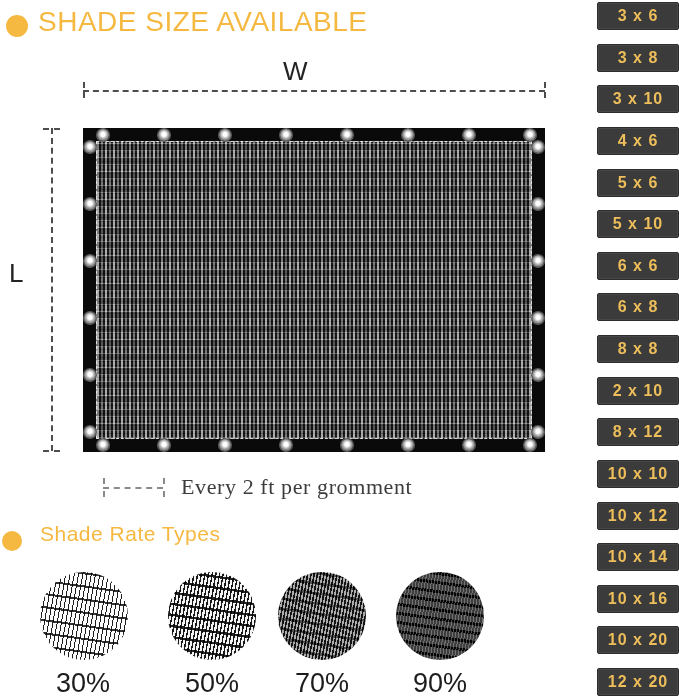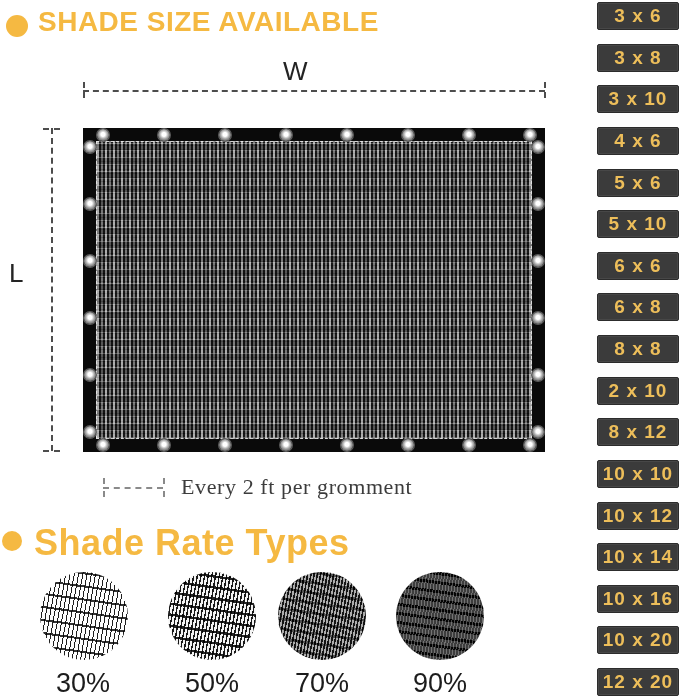--- a/index.html
+++ b/index.html
@@ -11,25 +11,25 @@
   }
   .abs{position:absolute;font-family:Liberation Serif, serif;}
 
   
   .bullet{
     position:absolute;border-radius:50%;
     background:var(--accent,#F5B942);
   }
   .h-title{
     position:absolute;
-    font-weight:700;color:var(--accent,#F5B942);
+    font-weight:400;color:var(--accent,#F5B942);
     letter-spacing:.5px;white-space:nowrap;
   }
   #size-title{left:38px;top:6px;font-size:28px;}
-  #rate-title{left:34px;top:522px;font-size:36px;}
+  #rate-title{left:40px;top:522px;font-size:21px;}
   #bullet1{left:6px;top:15px;width:22px;height:22px;}
   #bullet2{left:2px;top:531px;width:20px;height:20px;}
 
   
   .dash-h{border-top:2px dashed #4d4d4d;height:0;}
   .dash-v{border-left:2px dashed #4d4d4d;width:0;}
   .dim-label{position:absolute;color:#242424;font-size:26px;}
 
   
   #shade{
@@ -95,21 +95,21 @@
     position:absolute;left:597px;top:0;width:82px;height:698px;
     display:flex;flex-direction:column;justify-content:space-between;
     padding:2px 0;box-sizing:border-box;
   }
   .chip{
     height:28px;border-radius:2px;
     background:var(--chip-bg,#3B3B3B);
     border:1px solid #2c2c2c;
     box-shadow:inset 0 0 0 1px #474747;
     color:var(--chip-text,#EDBE5A);
-    font-size:19px;font-weight:bold;letter-spacing:1px;
+    font-size:16px;font-weight:bold;letter-spacing:1px;
     display:flex;align-items:center;justify-content:center;
     box-sizing:border-box;white-space:nowrap;
   }
 </style>
 </head>
 <body>
 
 <span id="bullet1" class="bullet"></span>
 <div id="size-title" class="h-title">SHADE SIZE AVAILABLE</div>
 

